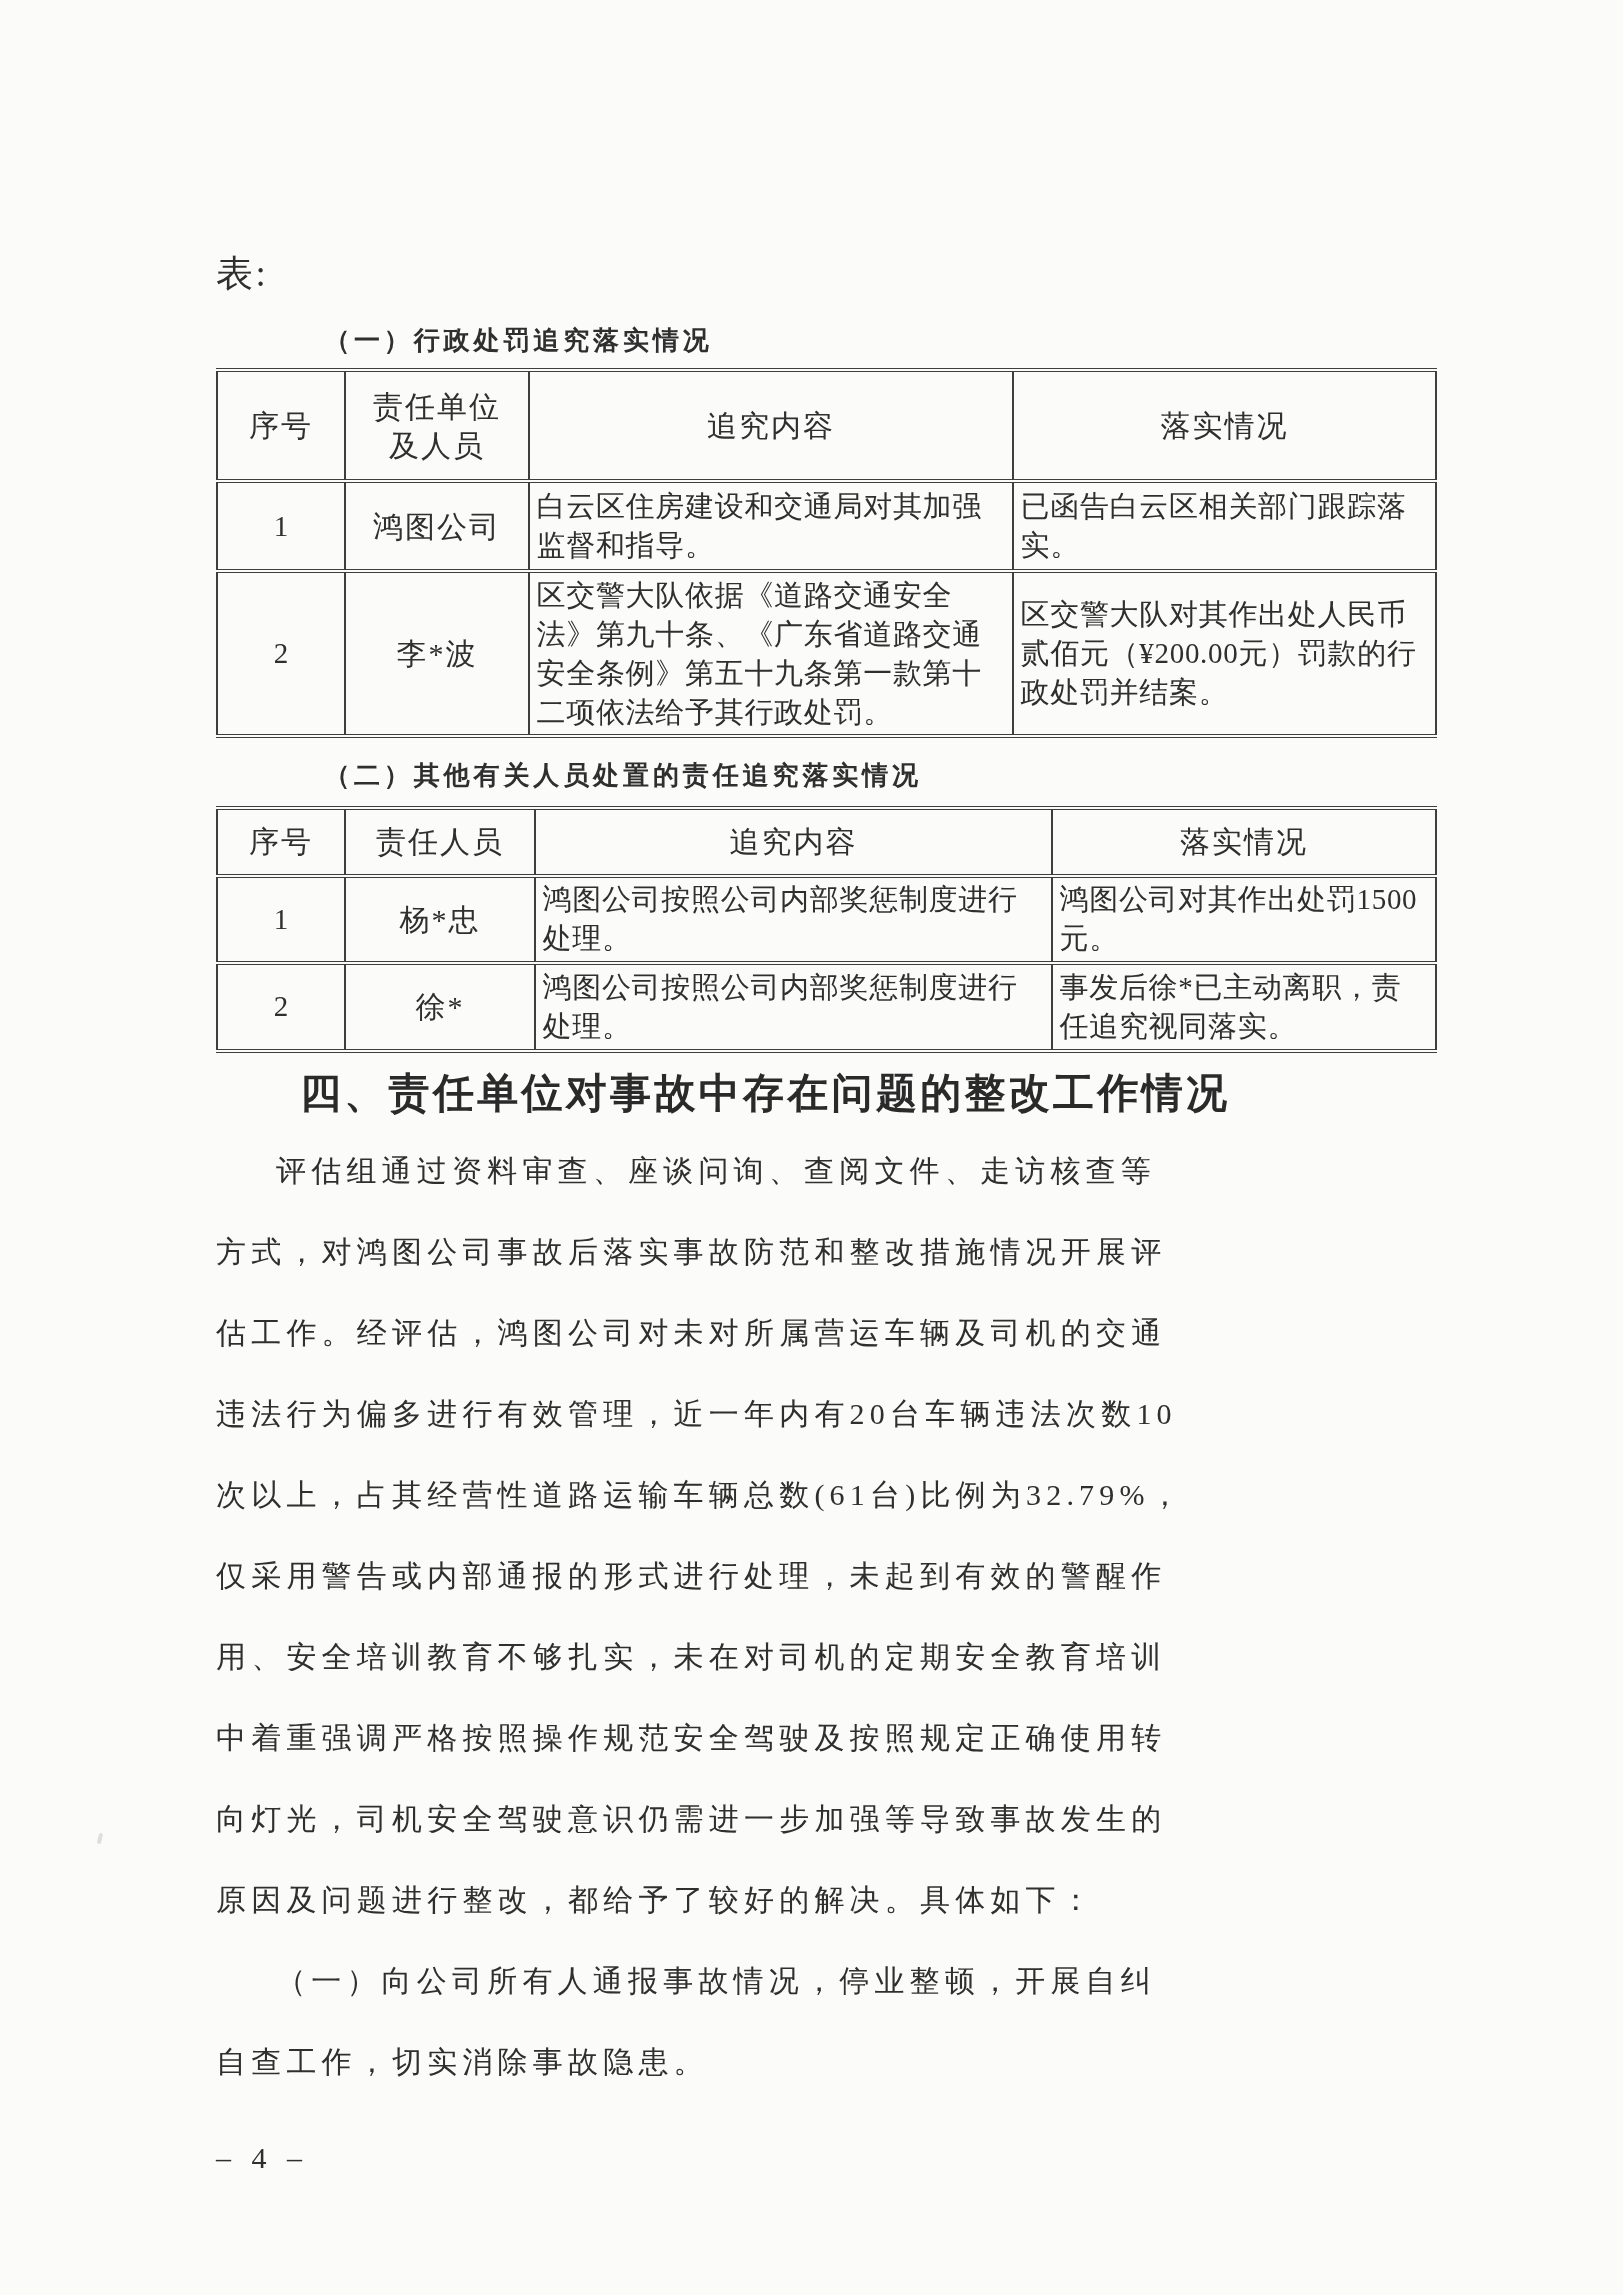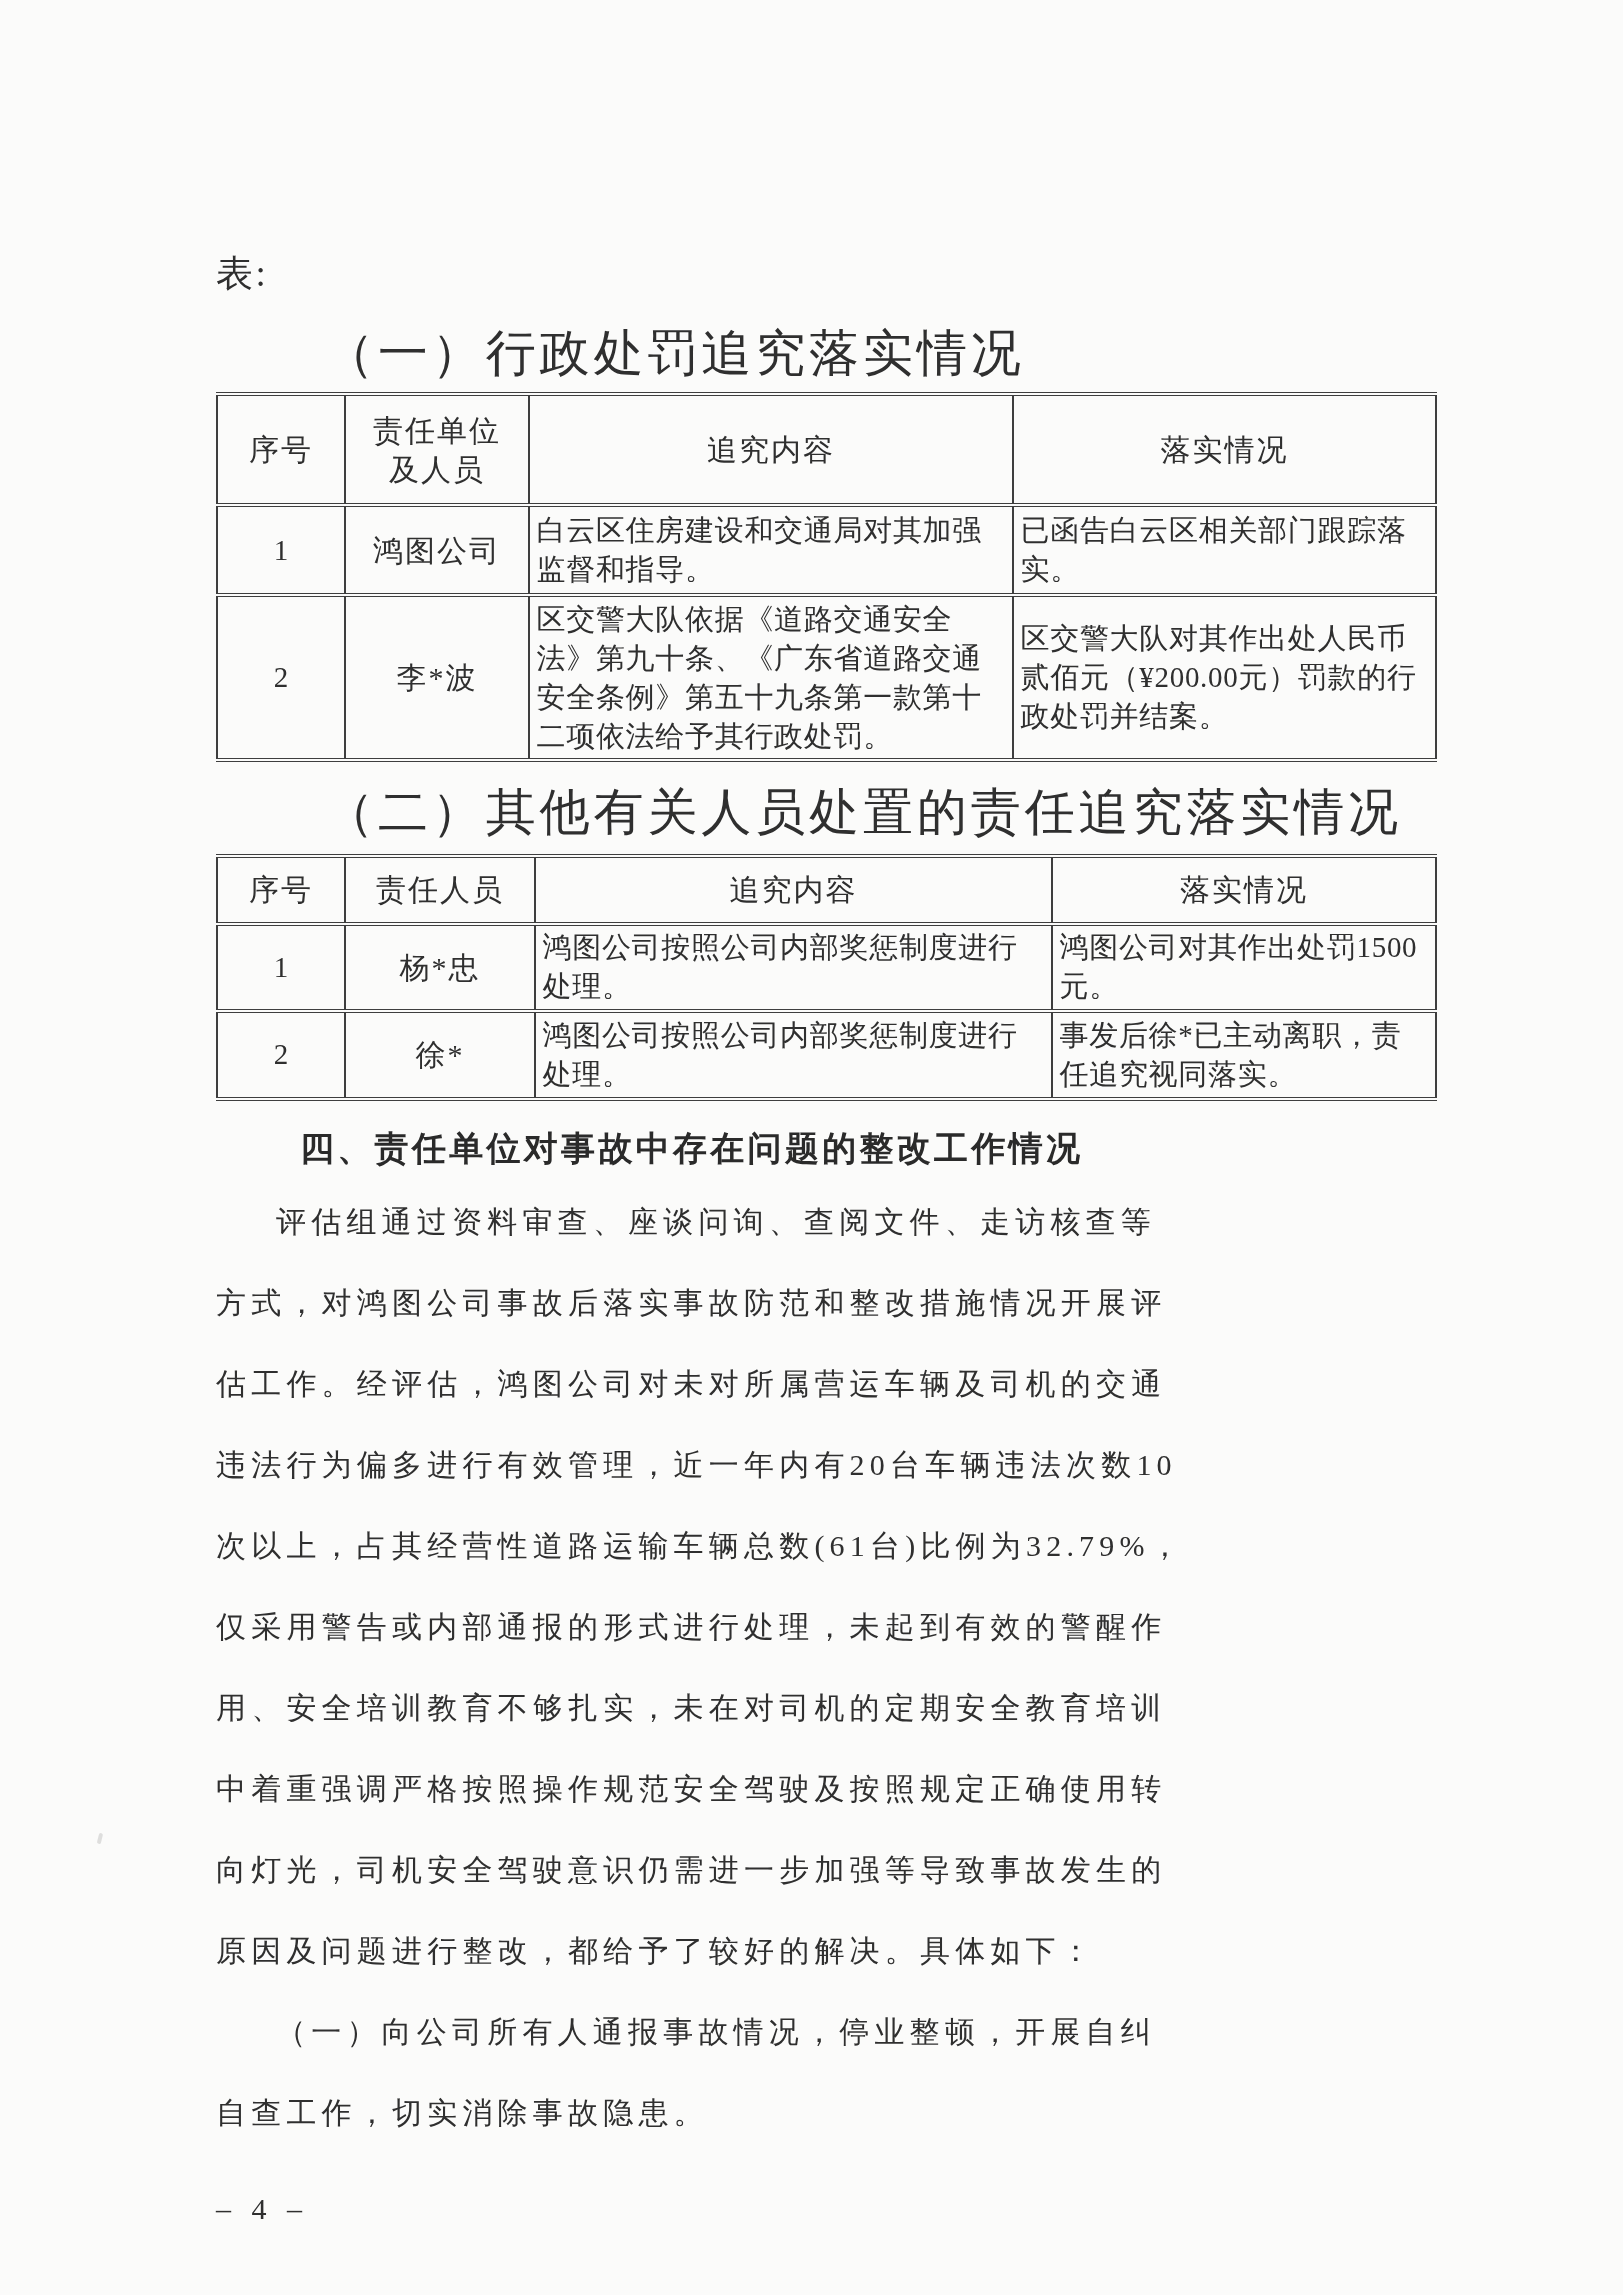--- a/index.html
+++ b/index.html
@@ -20,22 +20,22 @@
     font-family:var(--serif);
     overflow:hidden;
   }
   .continuation{
     margin-top:254px;
     font-size:37px;line-height:1.1;
     letter-spacing:2.6px;
   }
   .sub-heading{
     font-family:var(--serif);
-    font-weight:400;
-    font-size:50px;line-height:1.0;
+    font-weight:700;
+    font-size:26px;line-height:1.0;
     letter-spacing:3.9px;
     padding-left:108px;
   }
   .sub-heading.first{margin-top:33px;}
   .sub-heading.second{margin-top:25px;}
   .doc-table{
     border-collapse:collapse;
     table-layout:fixed;
     width:1219px;
   }
@@ -64,24 +64,24 @@
   }
   .cell-text{
     text-align:left;
     font-size:29px;line-height:39px;
     letter-spacing:0.7px;
     padding:2.6px 5.2px 2.6px 6.5px;
     margin-top:45px;
   }
   .pre-line{white-space:pre-line;text-align:center;}
   .section-heading{
-    margin-top:30px;
+    margin-top:20px;
     font-family:var(--sans);
     font-weight:700;
-    font-size:34px;line-height:1.0;
+    font-size:41px;line-height:1.0;
     letter-spacing:3.3px;
     padding-left:84px;
     color:#2a2a2a;
   }
   .body-block{margin-top:15.7px;}
   .body-line{
     font-size:30px;
     line-height:81px;
     letter-spacing:5.2px;
     white-space:nowrap;

